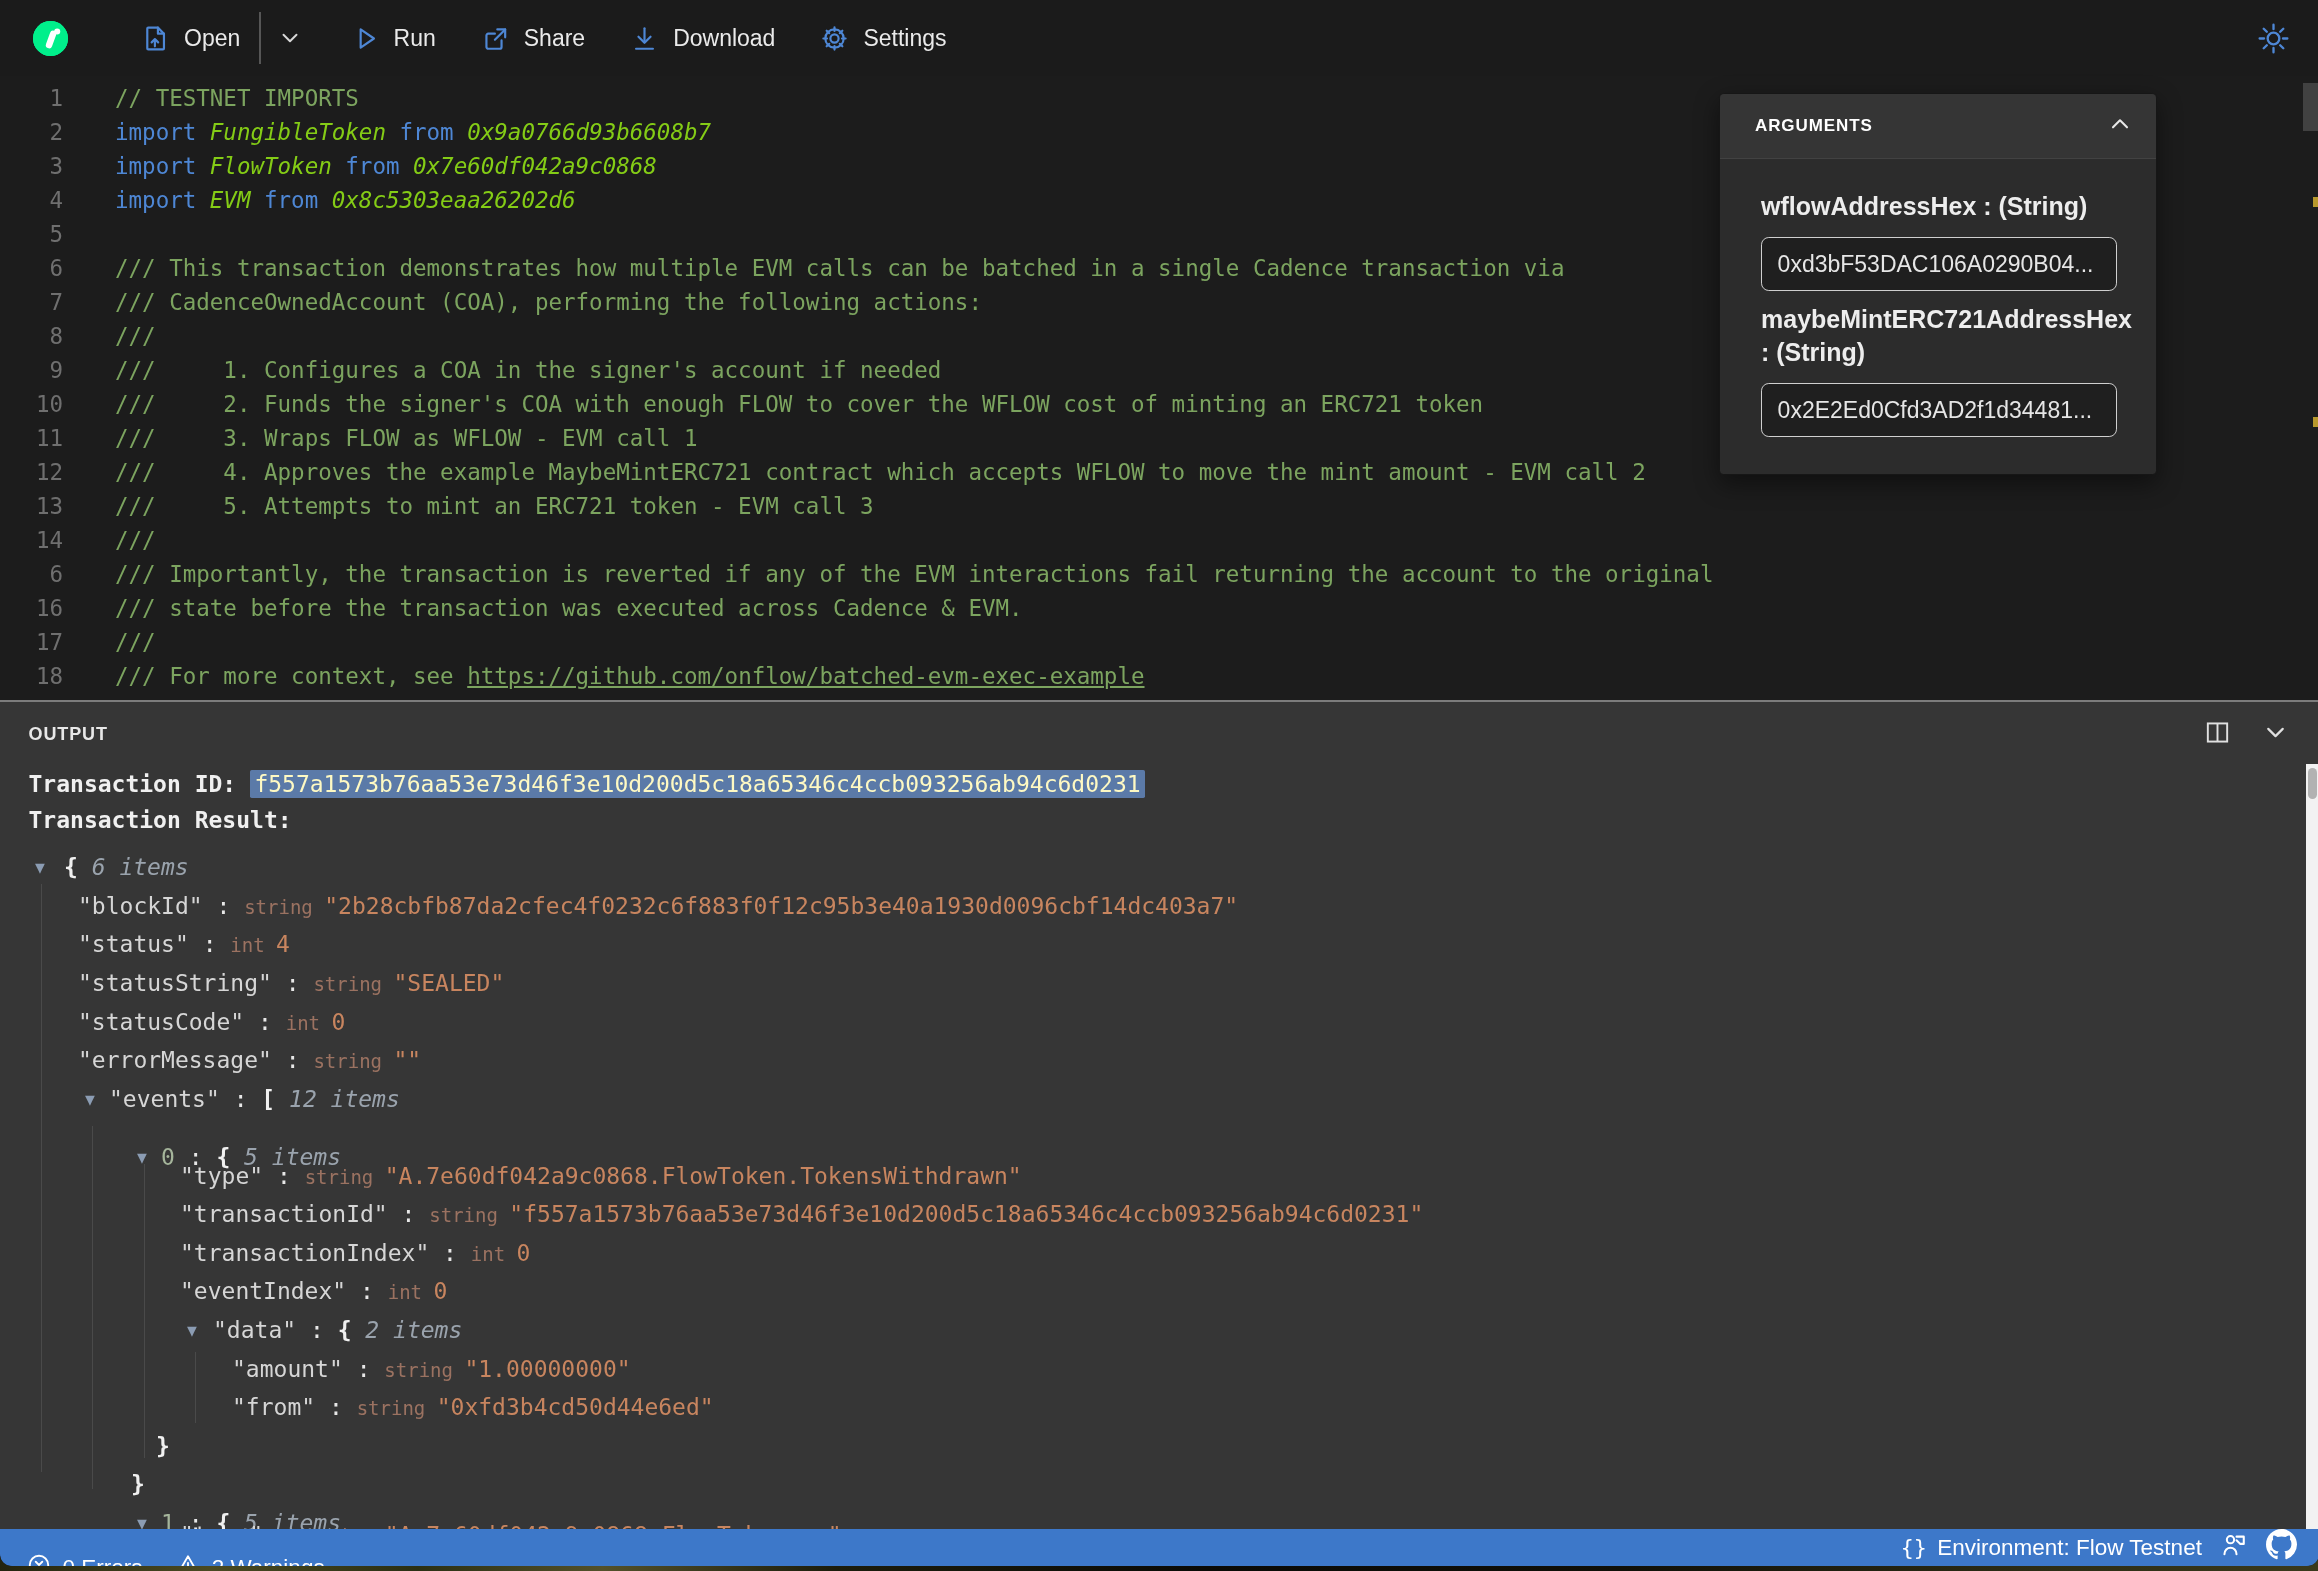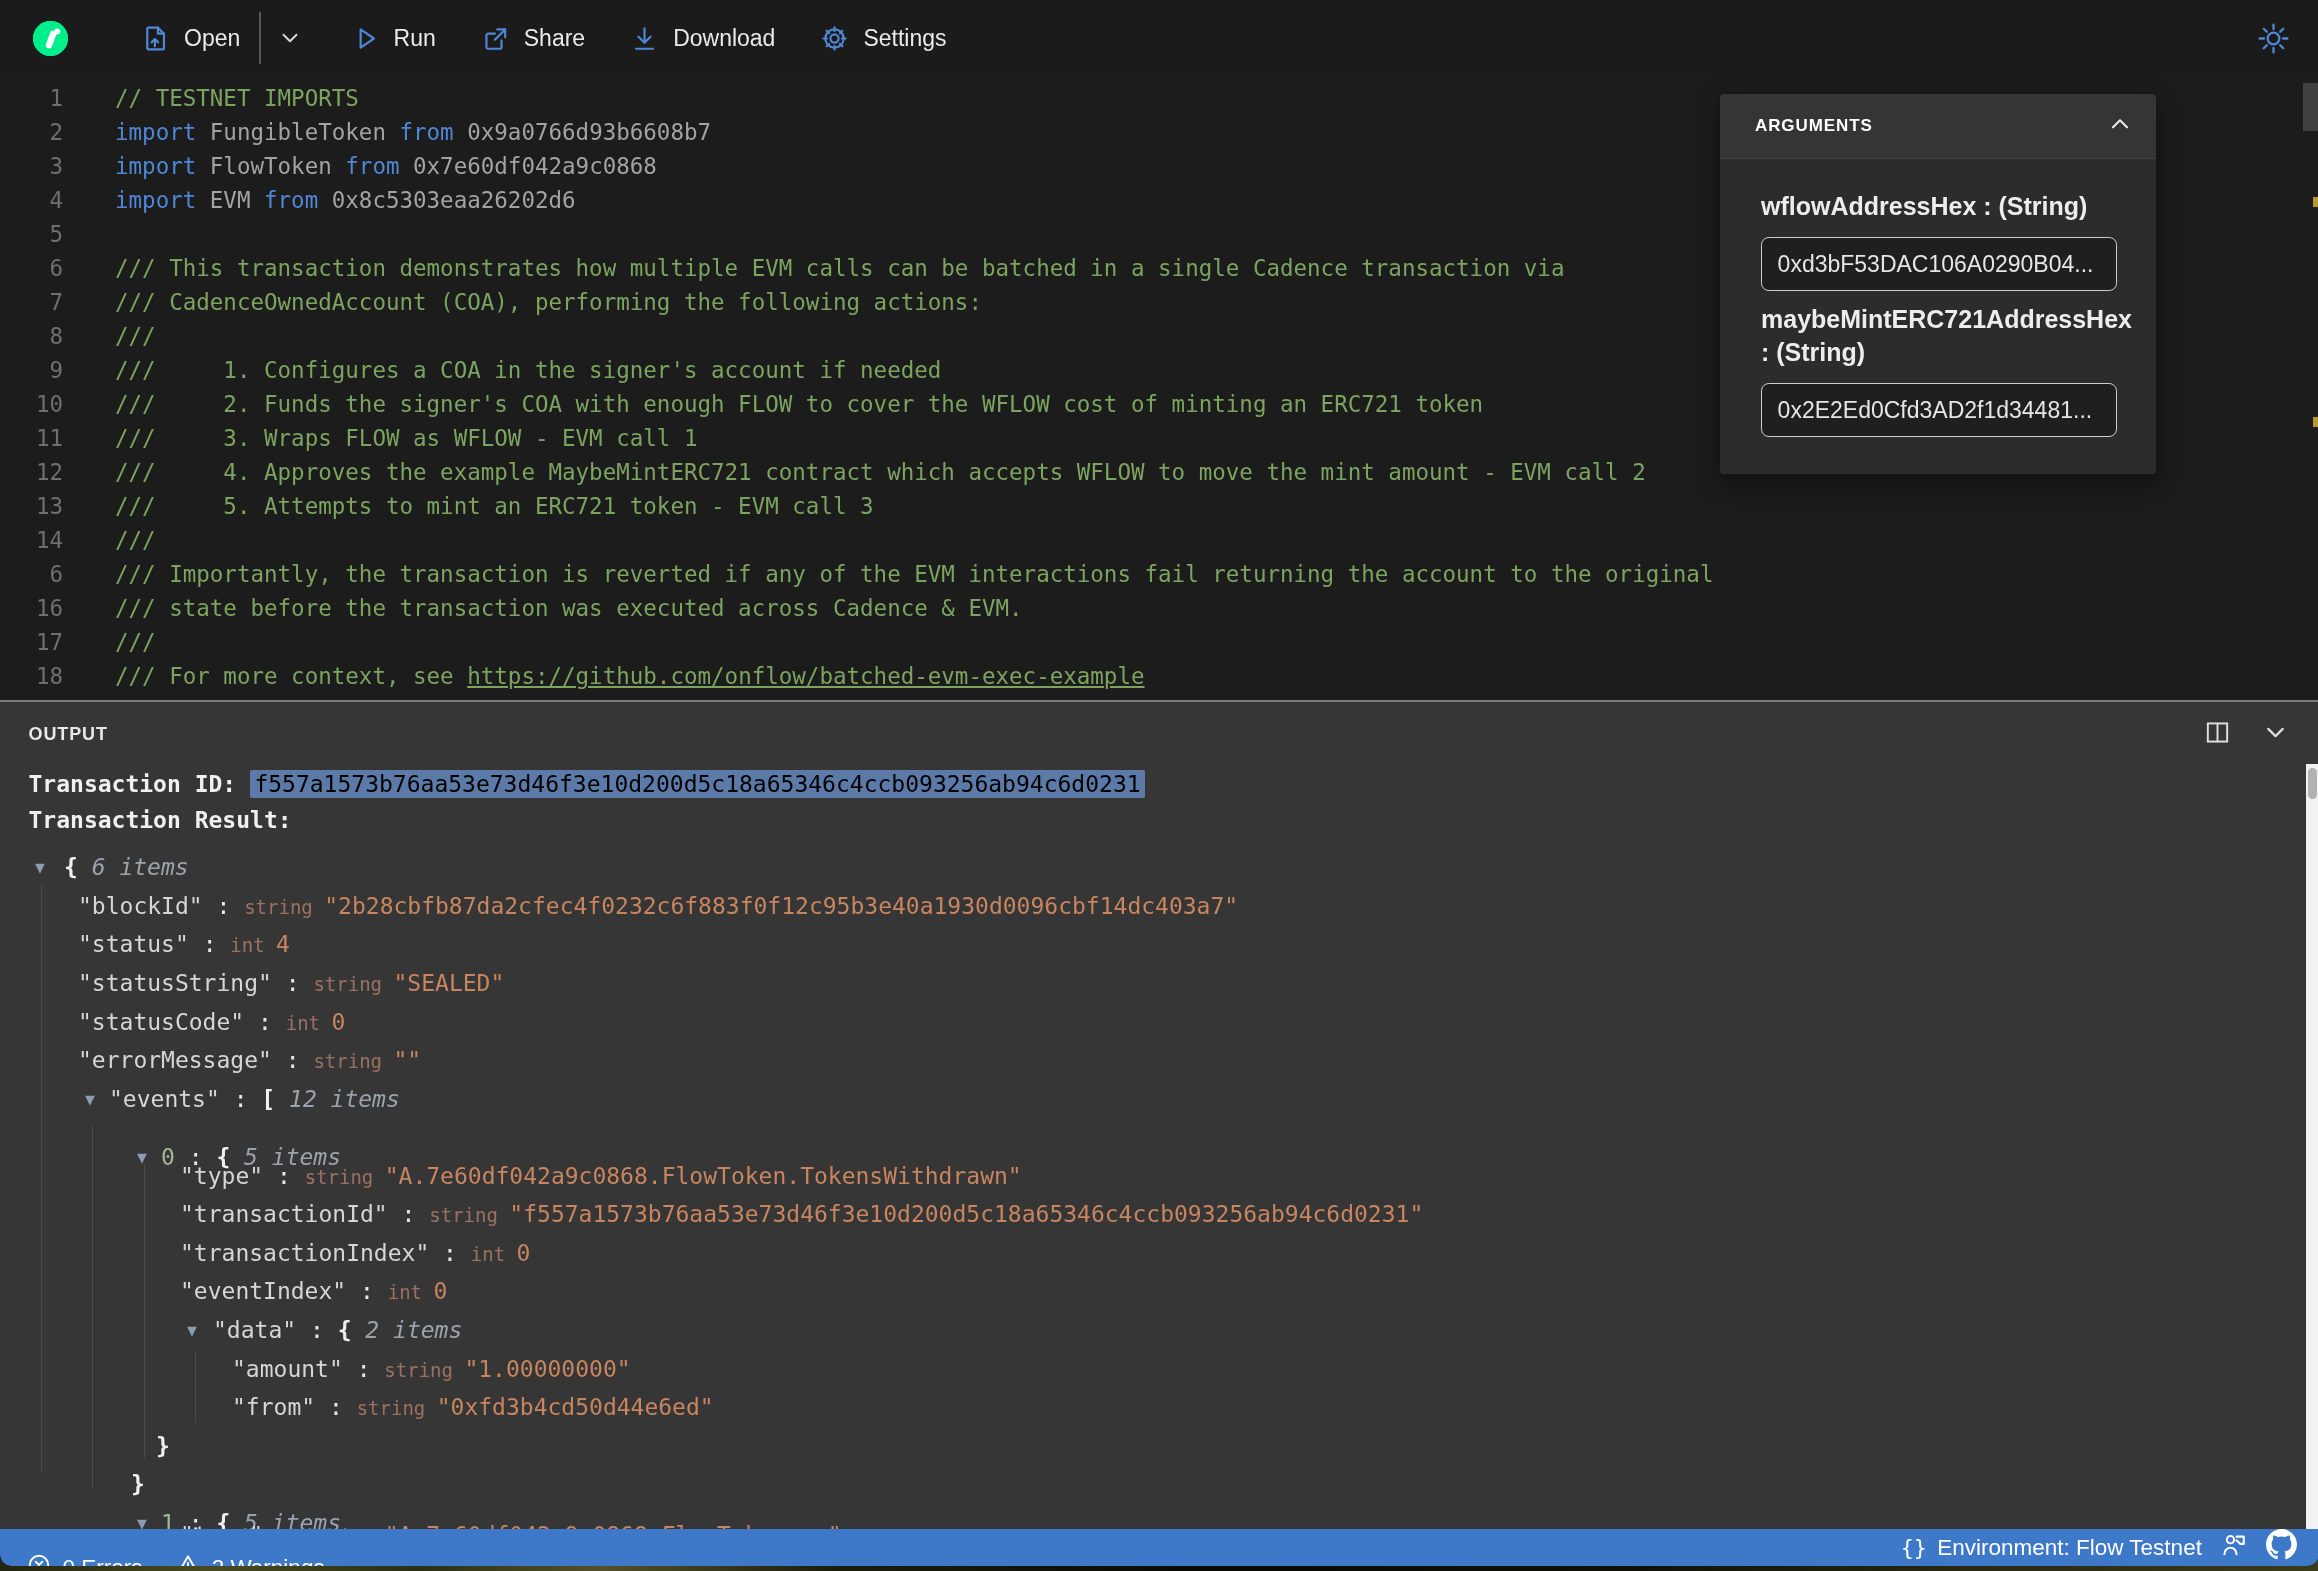--- a/index.html
+++ b/index.html
@@ -17,42 +17,42 @@
   .icon-blue{stroke:#4e87d5;fill:none;stroke-width:1.8;stroke-linecap:round;stroke-linejoin:round;}
   .sun-btn{position:absolute;right:28px;top:21px;}
   
   .editor{position:absolute;left:0;top:76px;width:2319px;height:624px;background:#1c1c1c;}
   .code-lines{position:absolute;left:0;top:5.2px;right:35px;font-family:"DejaVu Sans Mono",monospace;font-size:22.5px;}
   .cl{display:flex;height:34px;line-height:34px;white-space:pre;}
   .gut{flex:0 0 63px;text-align:right;color:#6f6f6f;}
   .ct{margin-left:52px;}
   .tk-c{color:#7ca45f;}
   .tk-k{color:#4e87d5;}
-  .tk-t{color:#a3a3a3;}
+  .tk-t{color:#84cc16;font-style:italic;}
   .tk-l{color:#7ca45f;text-decoration:underline;}
   .ed-sb-thumb{position:absolute;right:0;top:7px;width:15.6px;height:48px;background:#414141;}
   .warn-mark{position:absolute;right:0;width:6px;height:9.5px;background:#b8982c;}
   
   .args{position:absolute;left:1719px;top:93px;width:436px;height:380px;background:#2c2c2c;
     border:0.9px solid #161616;border-radius:4.3px;box-shadow:0 8.6px 24px rgba(0,0,0,.45);}
   .args-header{height:64px;background:#353535;border-bottom:0.9px solid #424242;border-radius:4.3px 4.3px 0 0;
     display:flex;align-items:center;justify-content:space-between;padding:0 22.5px 0 35px;}
   .args-title{color:#ffffff;font-size:17px;font-weight:bold;letter-spacing:0.9px;}
   .args-body{padding:19px 24px 0 41px;}
   .arg-label{color:#ededed;font-size:25px;font-weight:600;line-height:33px;margin:12px 0 14px 0;}
   .arg-input{display:block;width:356px;height:54px;box-sizing:border-box;background:#1f1f1f;border:1.7px solid #cfcfcf;
     border-radius:7.8px;color:#e6e6e6;font-size:23px;font-family:"Liberation Sans",sans-serif;padding:0 15.6px;outline:none;margin-bottom:12px;}
   
   .output{position:absolute;left:0;top:700px;width:2319px;height:829px;background:#363636;border-top:2.6px solid #7c7c7c;box-sizing:border-box;overflow:hidden;}
   .out-title{position:absolute;left:28.5px;top:21.6px;color:#e8e8e8;font-size:18px;font-weight:bold;letter-spacing:0.9px;}
   .out-actions{position:absolute;right:29px;top:15.6px;display:flex;align-items:center;gap:29px;}
   .mono{font-family:"DejaVu Sans Mono",monospace;}
   .tx-line{position:absolute;left:28.5px;color:#f0f0f0;font-size:23px;white-space:nowrap;}
   .tx-label{font-weight:bold;}
-  .tx-highlight{background:#5b7aa8;border-radius:1.7px;padding:0.9px 4.3px;color:#000000;}
+  .tx-highlight{background:#5b7aa8;border-radius:1.7px;padding:0.9px 4.3px;color:#fef9c3;}
   .json-rows{position:absolute;left:0;top:0;width:100%;height:100%;font-family:"DejaVu Sans Mono",monospace;font-size:23px;}
   .jrow{position:absolute;height:38px;line-height:54px;white-space:nowrap;}
   .jarrow{display:inline-block;color:#8b9cb3;font-size:16.4px;vertical-align:1.7px;}
   .jidx{color:#a5b59b;}
   .jkey{color:#d6d6d6;}
   .jpun{color:#e8e8e8;}
   .jbrace{color:#f0f0f0;font-weight:bold;}
   .jitems{color:#9aa3ad;font-style:italic;}
   .jtype{color:#9b7261;font-size:19px;}
   .jval{color:#c8855f;}

